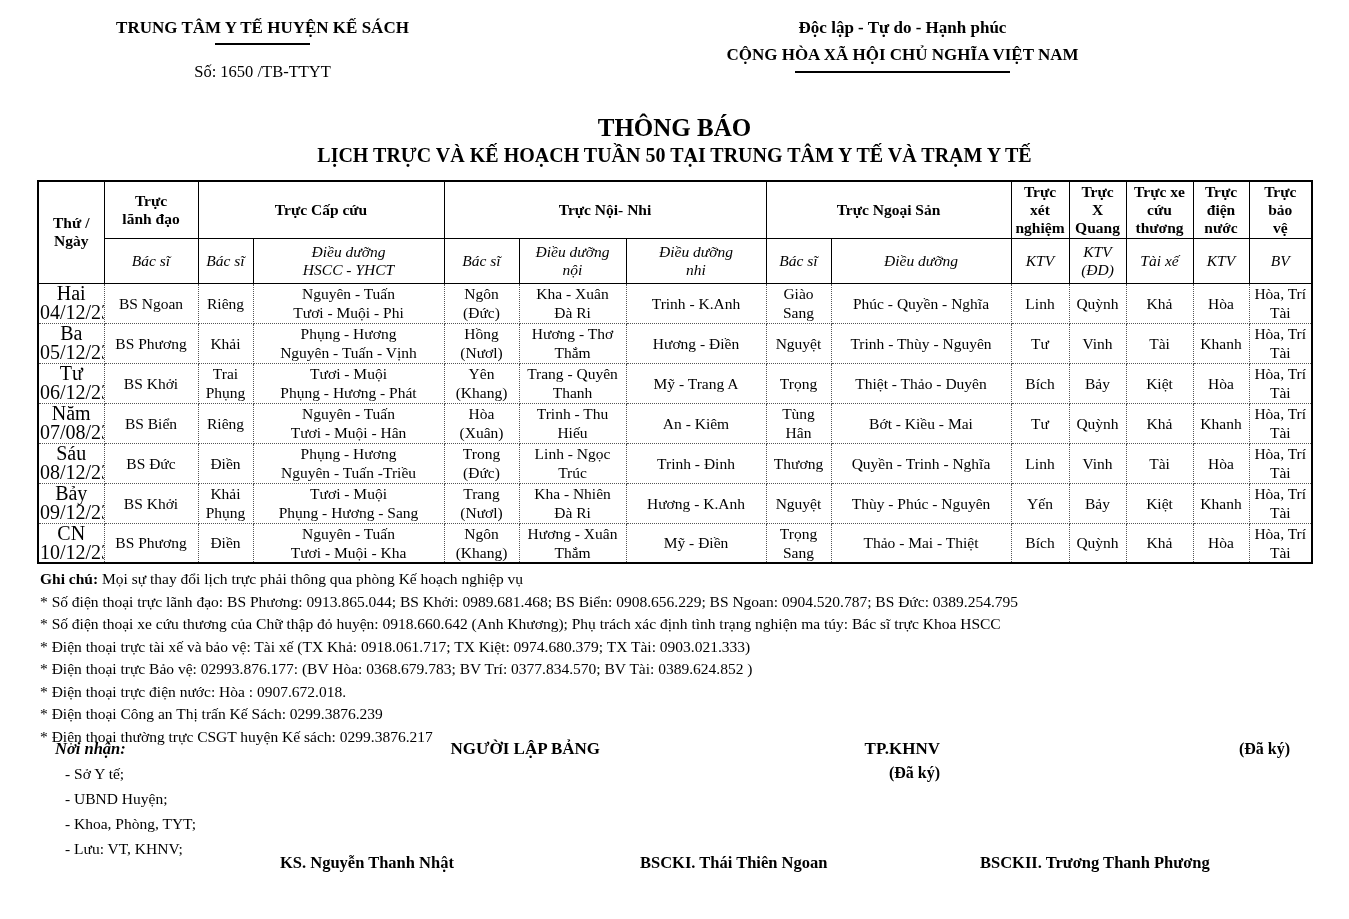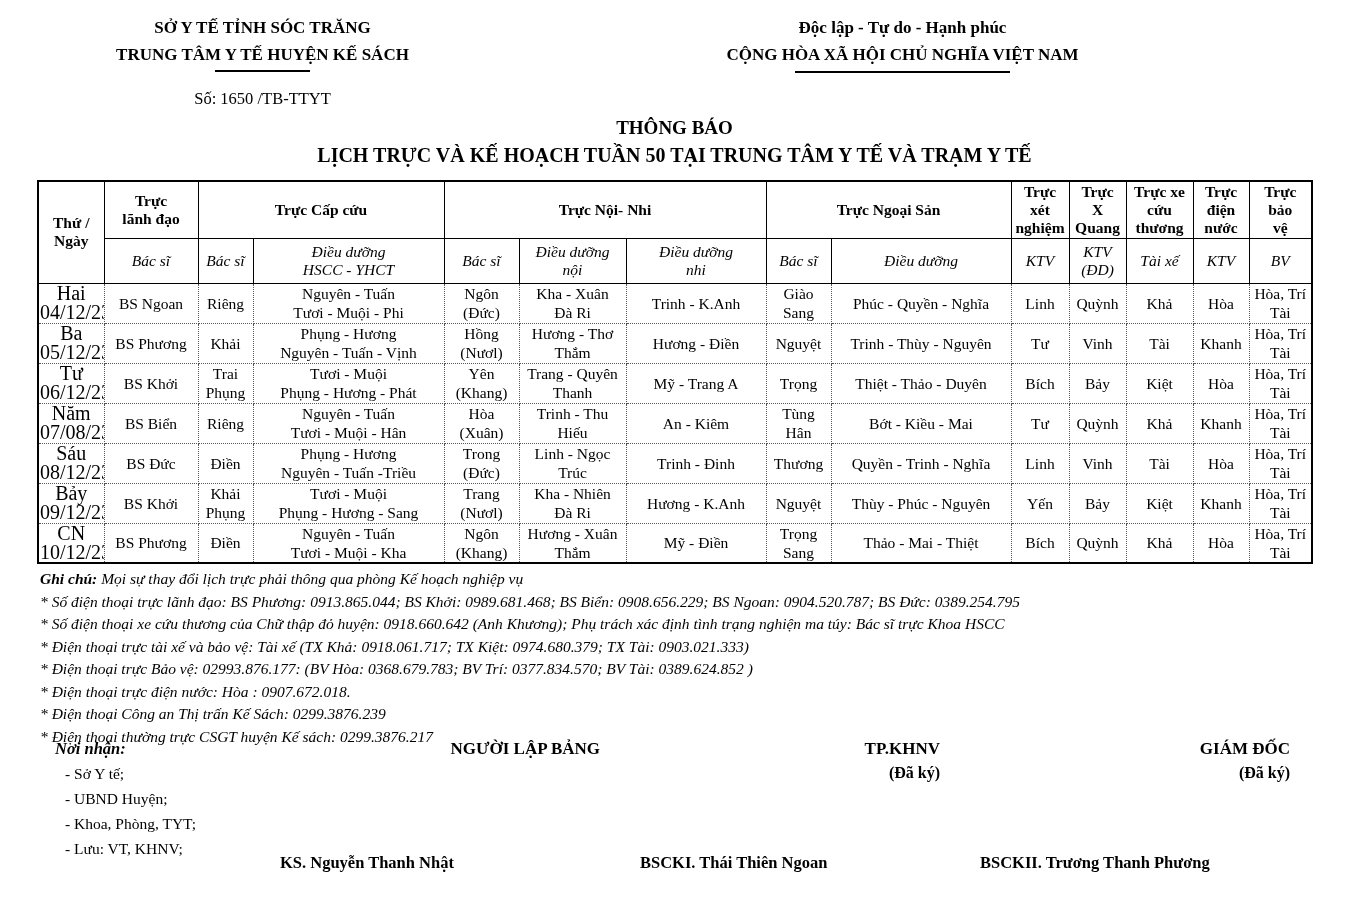--- a/index.html
+++ b/index.html
@@ -15,40 +15,40 @@
   
   .lh-left  { position: absolute; left: 0;   top: 14px; width: 525px; text-align: center; }
   .lh-right { position: absolute; left: 680px; top: 14px; width: 445px; text-align: center; }
   .lh-line  { font-size: 17px; font-weight: bold; line-height: 27px; white-space: nowrap; }
   .rule-left  { width: 95px;  border-bottom: 2px solid #000; margin: 2px auto 0; }
   .rule-right { width: 215px; border-bottom: 2px solid #000; margin: 3px auto 0; }
   .doc-number { margin-top: 17px; font-size: 16.5px; }
   .date-line  { margin-top: 15px; font-size: 17px; font-style: italic; font-weight: bold; white-space: nowrap; }
   
   .title-block { position: absolute; top: 115px; left: 0; width: 1349px; text-align: center; }
-  .title-1 { font-size: 19px; font-weight: bold; line-height: 26px; }
+  .title-1 { font-size: 25px; font-weight: bold; line-height: 26px; }
   .title-2 { font-size: 20px; font-weight: bold; line-height: 28px; }
   
   table.schedule {
     position: absolute; top: 180px; left: 37px;
     width: 1274px; border-collapse: collapse; table-layout: fixed;
     border: 2px solid #000;
   }
   table.schedule th, table.schedule td {
     padding: 0 1px; text-align: center; vertical-align: middle;
     white-space: pre-line; overflow: hidden;
   }
   thead th { border: 1.5px solid #000; font-size: 15.5px; line-height: 18px; }
   thead tr.grp th { font-weight: bold; height: 57px; }
   thead tr.sub th { font-weight: normal; font-style: italic; height: 45px; font-size: 15.5px; }
   tbody td { border: 1px dotted #555; font-size: 15.5px; line-height: 19px; height: 40px; }
   tbody tr td:first-child { font-size: 20px; }
   
   .notes { position: absolute; top: 568px; left: 40px; width: 1290px; font-size: 15.5px; }
-  .notes .line { line-height: 22.5px; white-space: nowrap; font-style: italic; }
+  .notes .line { line-height: 22.5px; white-space: nowrap; }
   .notes .lbl { font-weight: bold; }
   
   .signatures { position: absolute; top: 737px; left: 0; width: 1349px; height: 175px; }
   .recipients { position: absolute; left: 55px; top: 0; text-align: left; }
   .recipients .r-label { font-weight: bold; font-style: italic; font-size: 16.5px; line-height: 24px; }
   .recipients .r-item  { font-size: 15.5px; line-height: 25px; padding-left: 10px; }
   .sig-col { position: absolute; text-align: right; }
   .sig-title { font-weight: bold; font-size: 17px; line-height: 24px; }
   .sig-signed { font-weight: bold; font-size: 16px; line-height: 24px; }
   .sig-name { position: absolute; text-align: left; font-weight: bold; font-size: 16.5px; top: 116px; white-space: nowrap; }
@@ -58,21 +58,20 @@
   .name-lapbang { left: 280px; width: 320px; }
   .name-khnv    { left: 640px; width: 360px; }
   .name-giamdoc { left: 980px; width: 360px; }
 </style>
 </head>
 <body>
 
 <div class="page">
 
   <div class="lh-left">
-    <div class="lh-line">SỞ Y TẾ TỈNH SÓC TRĂNG</div>
     <div class="lh-line">TRUNG TÂM Y TẾ HUYỆN KẾ SÁCH</div>
     <div class="rule-left"></div>
     <div class="doc-number">Số: 1650 /TB-TTYT</div>
   </div>
   <div class="lh-right">
     <div class="lh-line">Độc lập - Tự do - Hạnh phúc</div>
     <div class="lh-line">CỘNG HÒA XÃ HỘI CHỦ NGHĨA VIỆT NAM</div>
     <div class="rule-right"></div>
   </div>
 
@@ -320,21 +319,20 @@
     </div>
 
     <div class="sig-col col-lapbang">
       <div class="sig-title">NGƯỜI LẬP BẢNG</div>
     </div>
     <div class="sig-col col-khnv">
       <div class="sig-title">TP.KHNV</div>
       <div class="sig-signed">(Đã ký)</div>
     </div>
     <div class="sig-col col-giamdoc">
-      <div class="sig-title">GIÁM ĐỐC</div>
       <div class="sig-signed">(Đã ký)</div>
     </div>
 
     <div class="sig-name name-lapbang">KS. Nguyễn Thanh Nhật</div>
     <div class="sig-name name-khnv">BSCKI. Thái Thiên Ngoan</div>
     <div class="sig-name name-giamdoc">BSCKII. Trương Thanh Phương</div>
   </div>
 
 </div>
 

